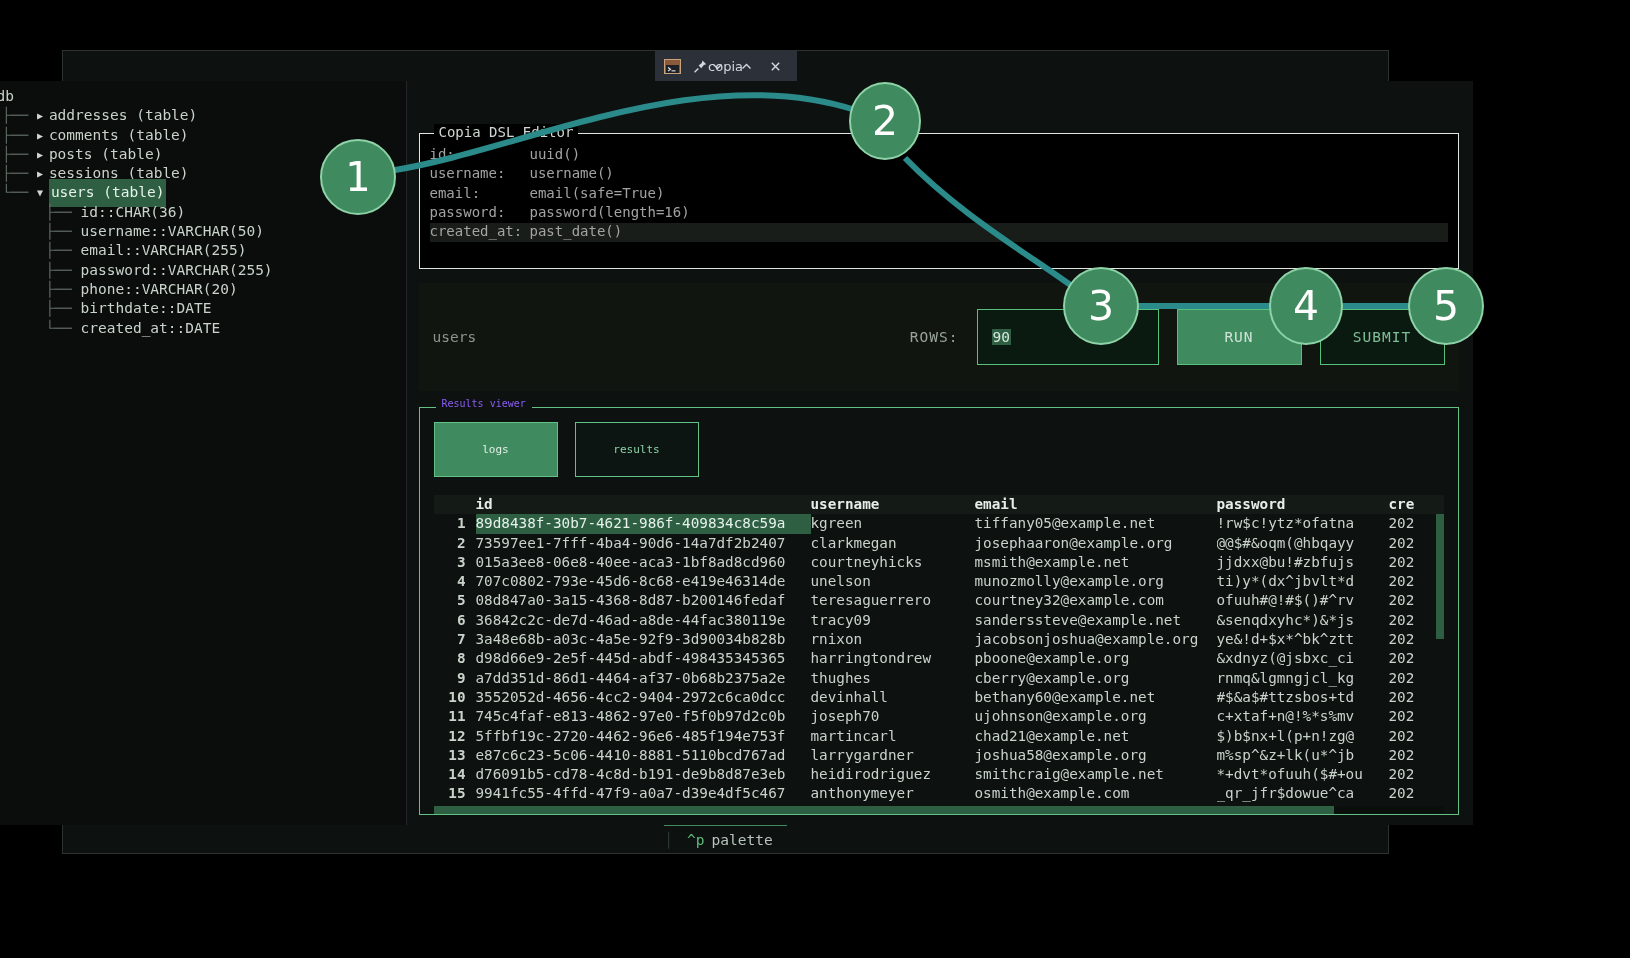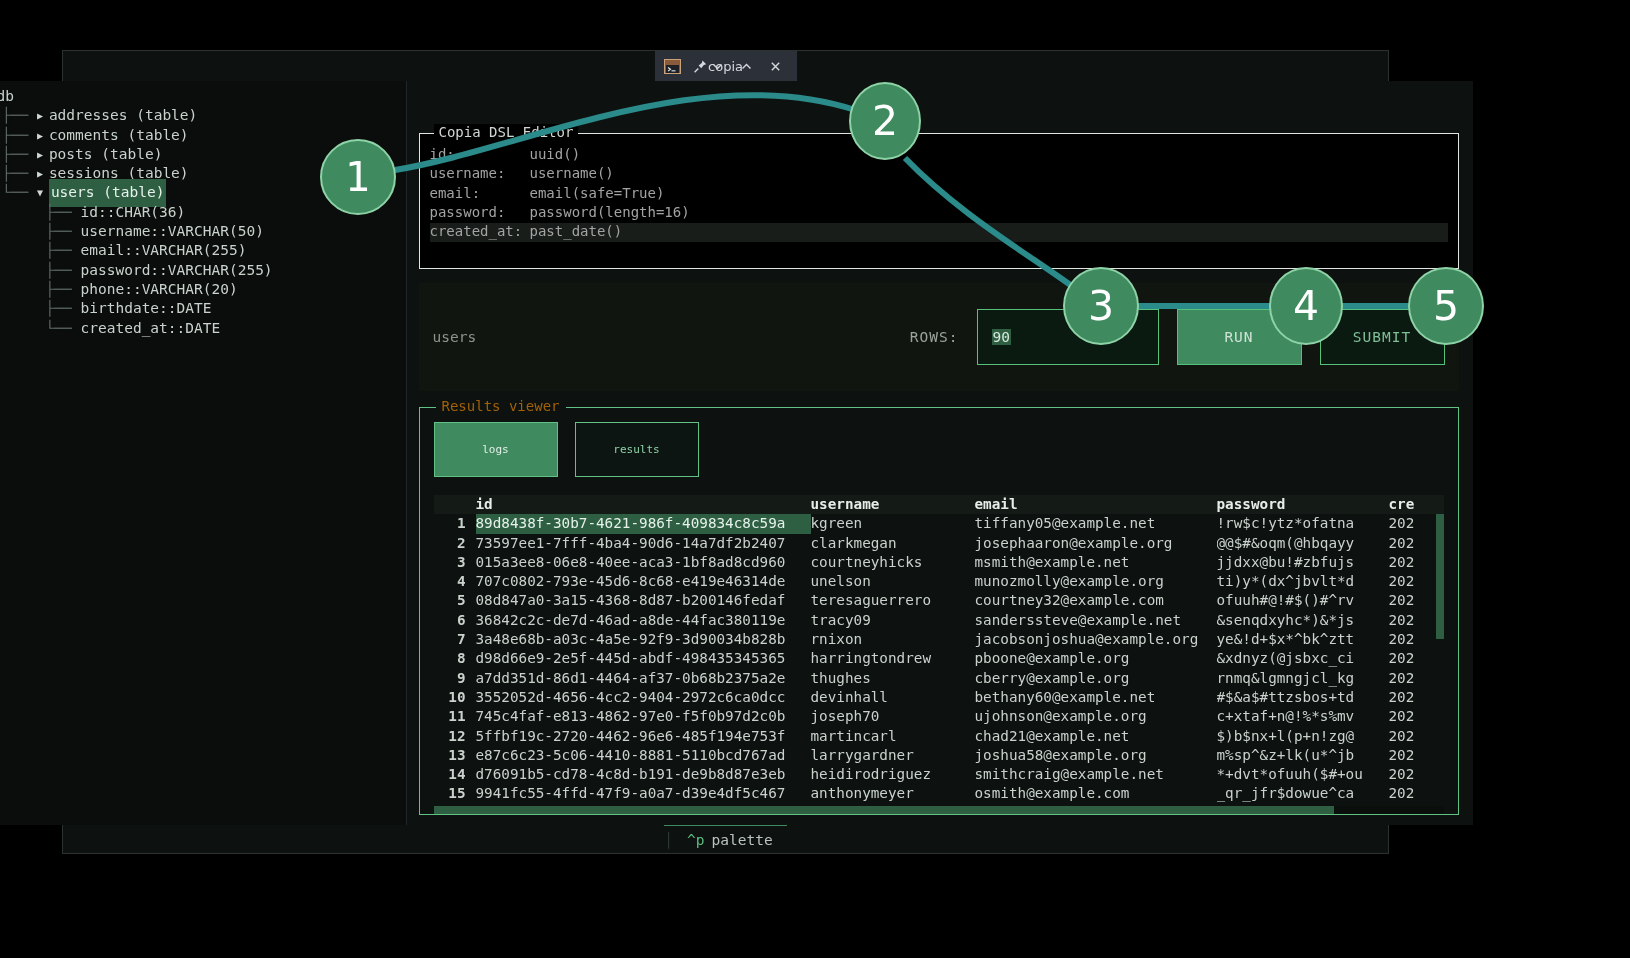--- a/index.html
+++ b/index.html
@@ -87,21 +87,21 @@
   }
   .btn.primary { background: #3f8a5e; color: #cfe3d6; }
   .btn.ghost { background: #0b1a10; color: #7fbf97; }
 
   .results {
     margin: 16px 14px 10px 12px; flex: 1; position: relative;
     border: 1px solid #62c184; min-height: 0; display: flex; flex-direction: column;
   }
   .res-legend {
     position: absolute; top: -10px; left: 16px; background: #0d110f;
-    padding: 0 6px; font-size: 14px; color: #a16207;
+    padding: 0 6px; font-size: 10px; color: #8b5cf6;
   }
   .tabs { display: flex; gap: 17px; padding: 14px 0 0 14px; }
   .tab {
     width: 124px; height: 55px; display: flex; align-items: center;
     justify-content: center; font-size: 11px; border: 1px solid #62c184;
   }
   .tab.active { background: #3f8a5e; color: #e3efe8; }
   .tab.inactive { background: #0d1512; color: #8ed2a7; }
 
   .grid-wrap {

